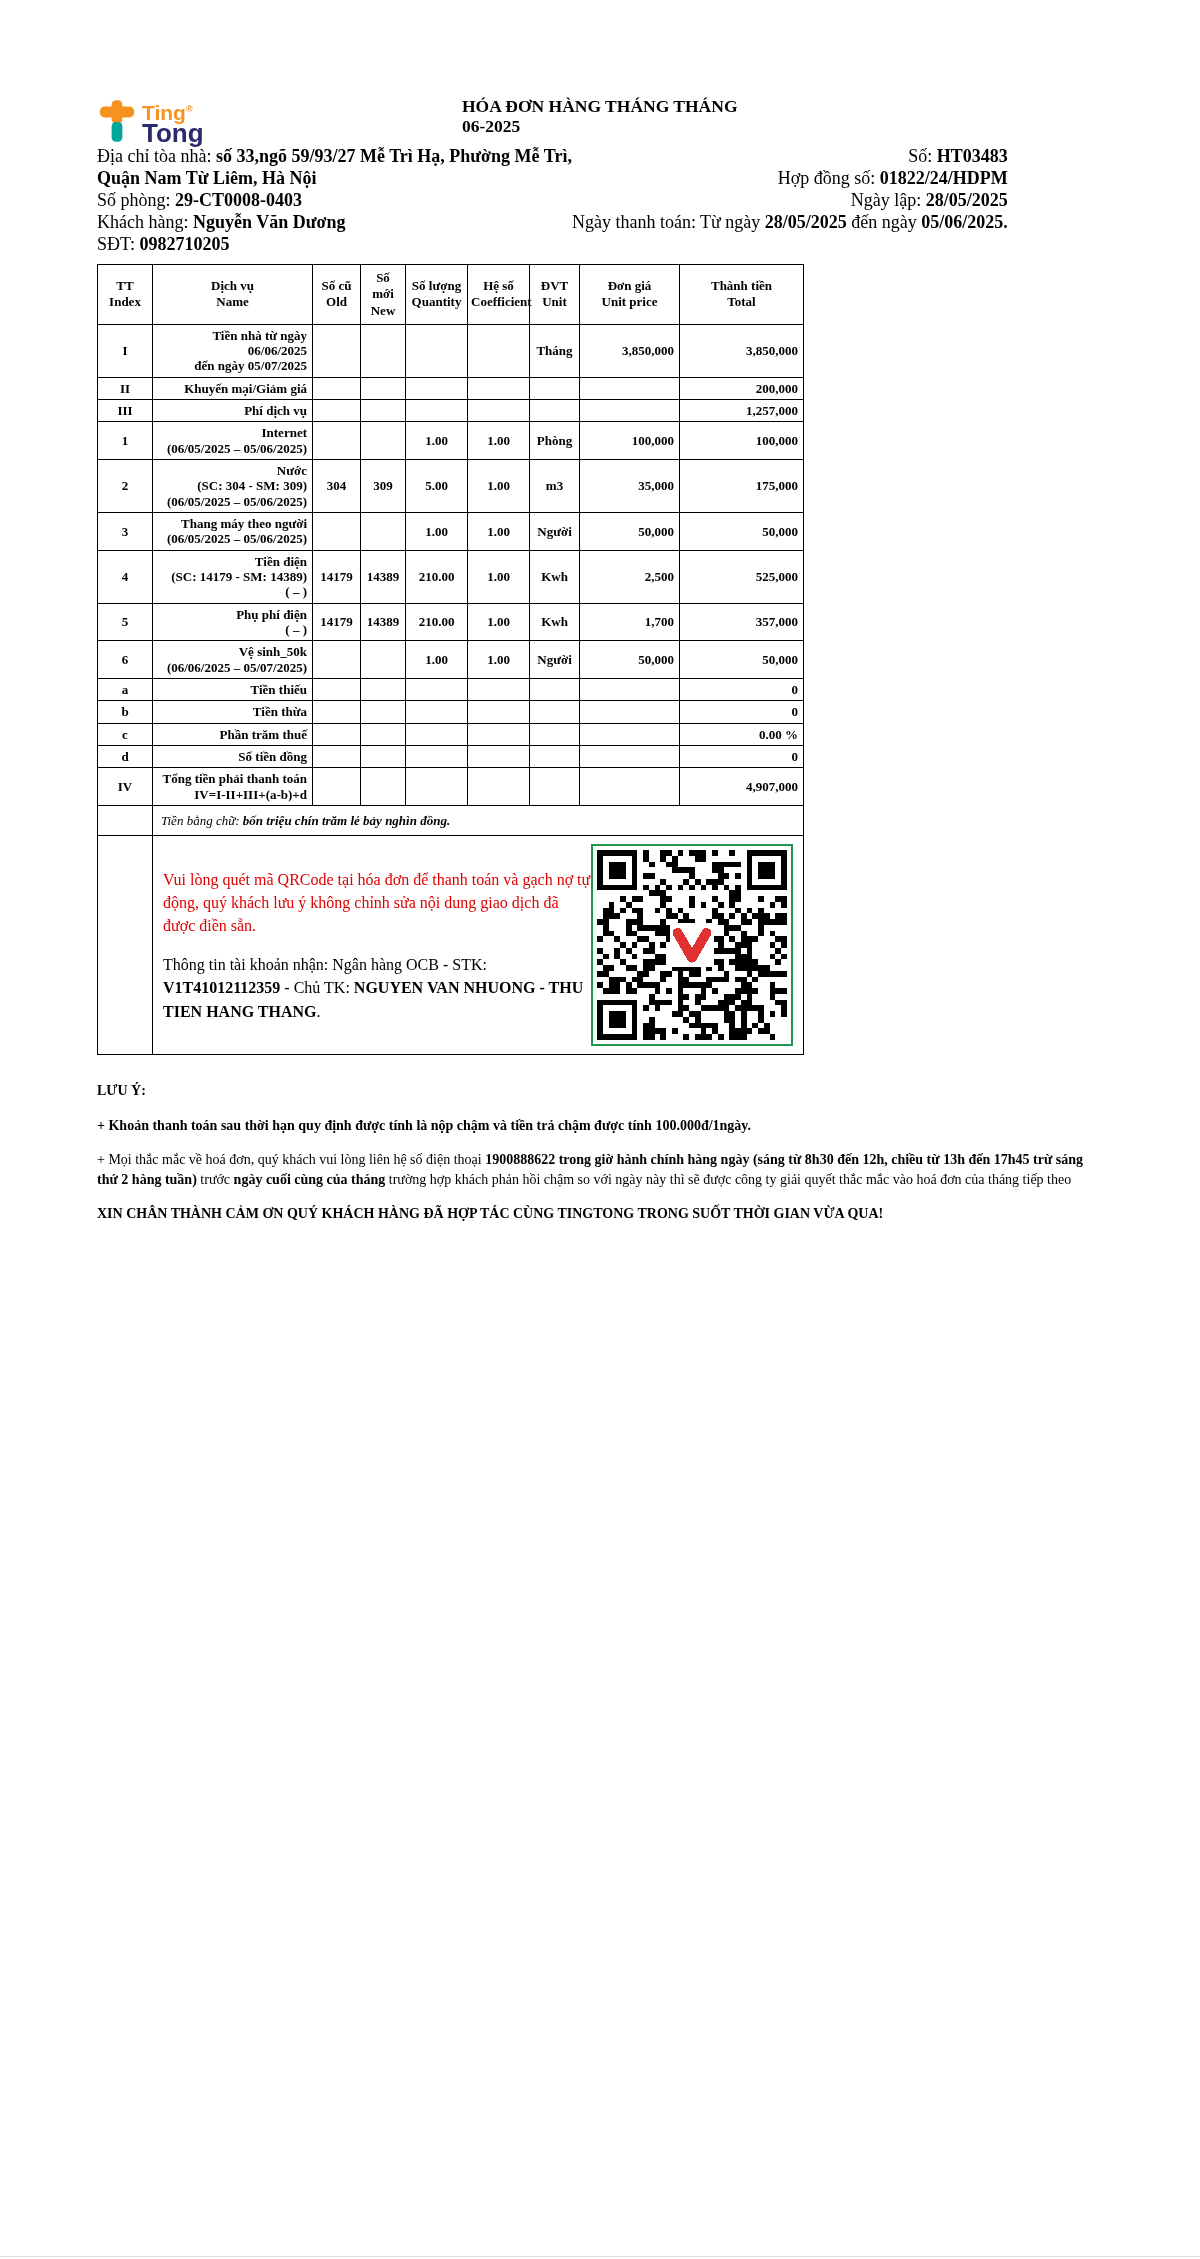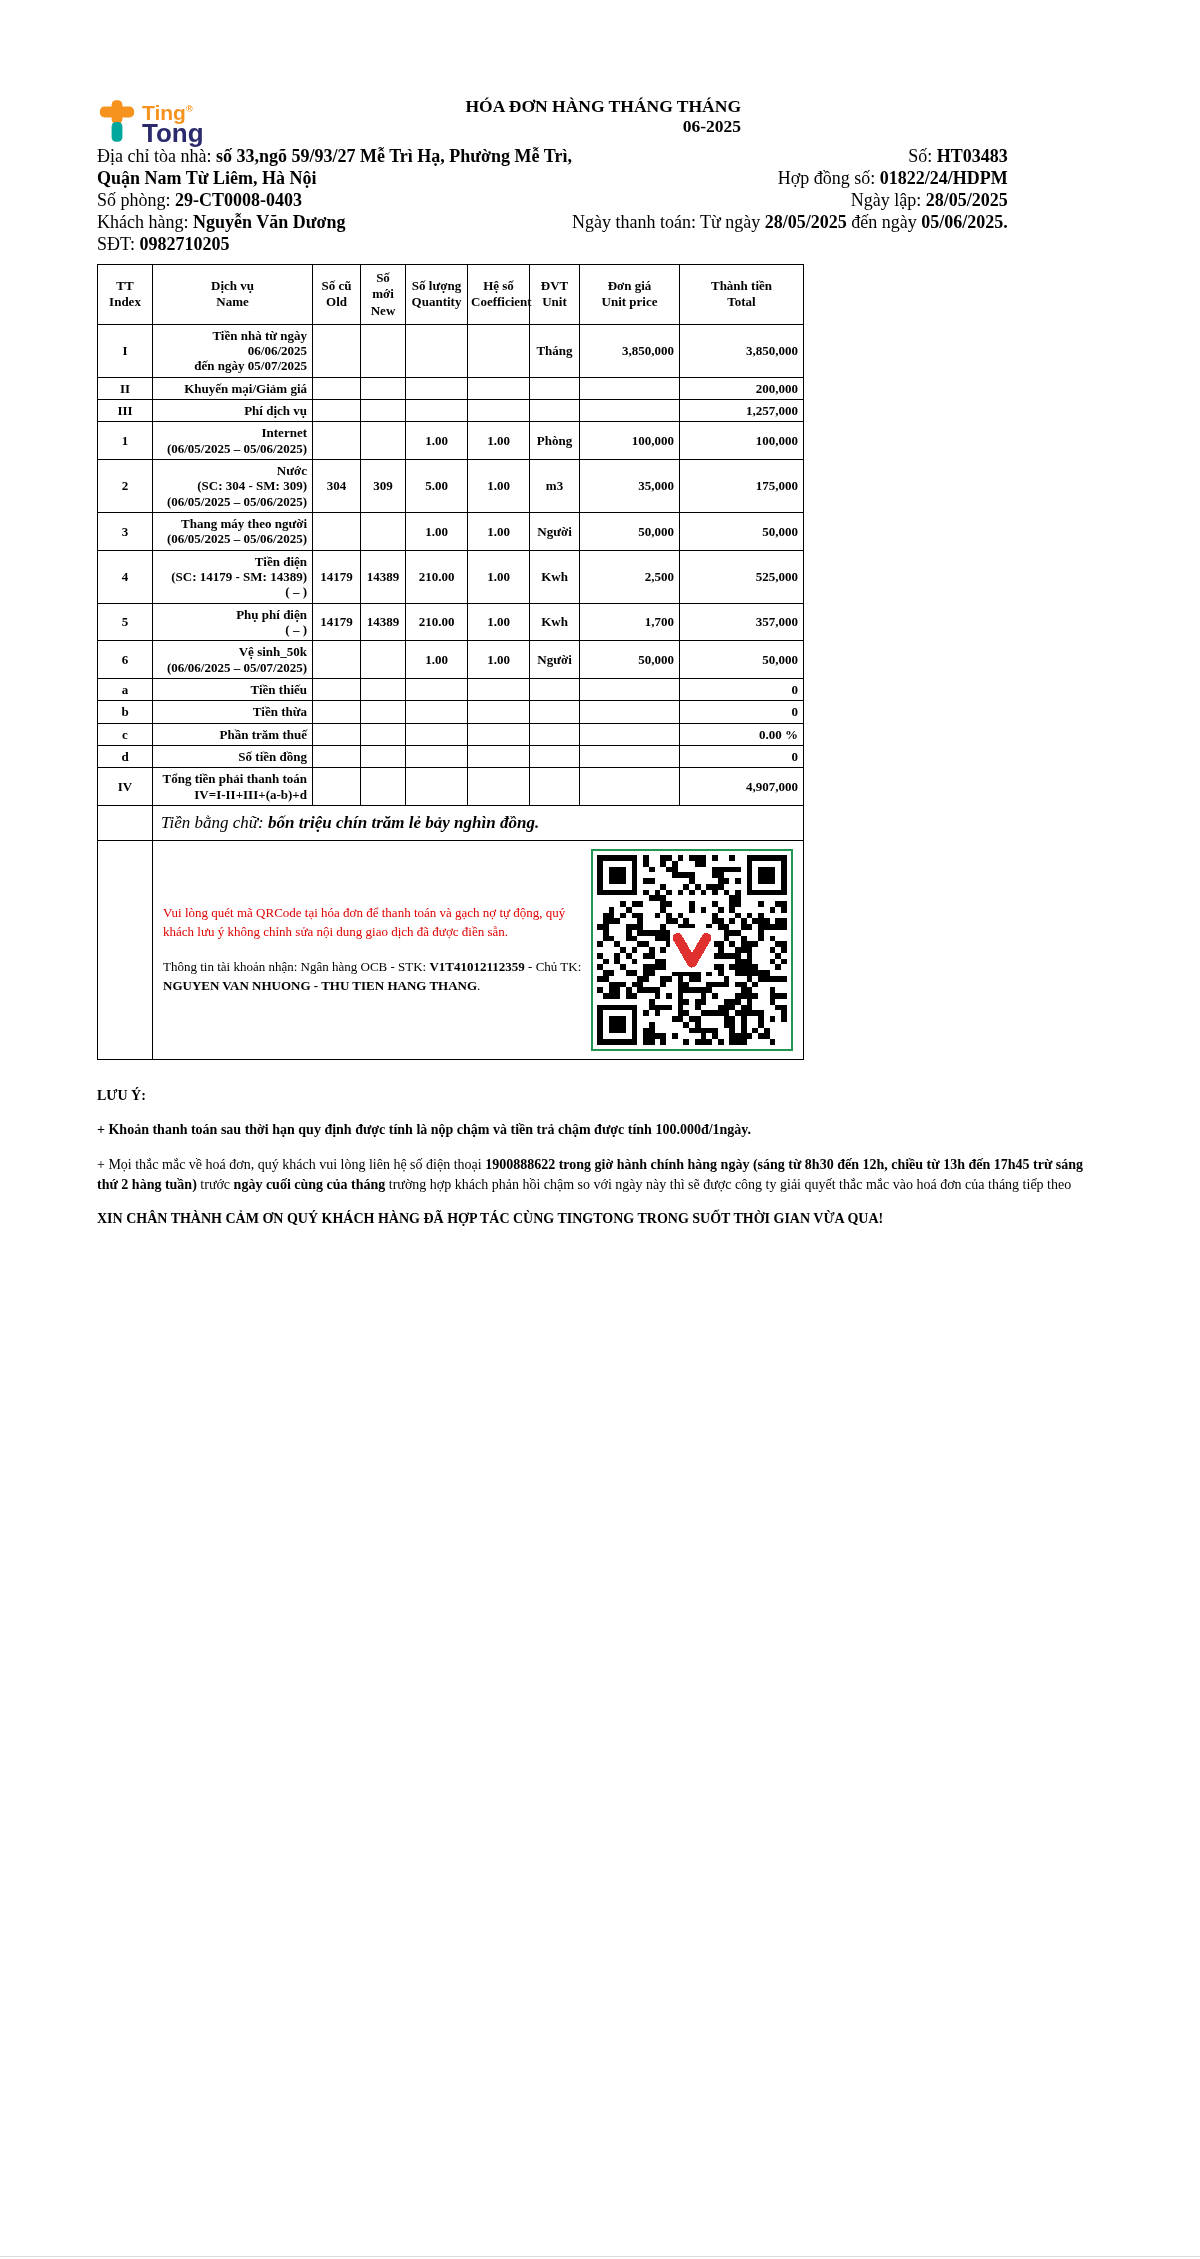--- a/index.html
+++ b/index.html
@@ -9,45 +9,45 @@
   .content { padding: 95px 0 0 97px; width: 1103px; }
 
   
   .header { position: relative; width: 660px; height: 44px; }
   .logo { position: absolute; left: 2px; top: 4px; display: flex; align-items: center; gap: 7px;
           font-family: "Liberation Sans", sans-serif; }
   .logo-icon { width: 36px; height: 44px; display: block; }
   .logo-ting { font-size: 21px; font-weight: bold; color: #F6921E; line-height: 20px; }
   .logo-ting sup { font-size: 9px; }
   .logo-tong { font-size: 26px; font-weight: bold; color: #2B2A6C; line-height: 20px; }
-  .title { position: absolute; right: 16px; top: 1px; width: 295px; text-align: right;
+  .title { position: absolute; right: 0; top: 1px; width: 295px; text-align: left;
            font-size: 17.5px; font-weight: bold; line-height: 1.15; }
 
   
   .meta { width: 660px; display: flex; justify-content: space-between; margin-top: 6px; }
   .meta-line { font-size: 18px; line-height: 22px; white-space: nowrap; }
   .meta-right { text-align: right; }
 
   
   table.invoice { border-collapse: collapse; table-layout: fixed; width: 706px; margin-top: 9px; font-size: 13px; border-radius: 23px; }
   table.invoice th, table.invoice td { border: 1px solid #000; }
   table.invoice th { padding: 5px 3px; font-size: 13px; line-height: 1.25; text-align: center; vertical-align: middle; }
   table.invoice tbody td { padding: 3px 5px; vertical-align: middle; font-weight: bold; line-height: 1.18; }
   .c-index { text-align: center; }
   .c-name  { text-align: right; }
   .c-old, .c-new, .c-qty, .c-coef, .c-unit { text-align: center; }
   .c-price, .c-total { text-align: right; }
 
   
-  .words-cell { font-weight: normal !important; font-style: italic; padding: 7px 8px !important; font-size: 17px; }
+  .words-cell { font-weight: normal !important; font-style: italic; padding: 7px 8px !important; font-size: 13px; }
 
   
   .qr-cell { font-weight: normal !important; padding: 8px 10px !important; }
   .qr-flex { display: flex; justify-content: space-between; align-items: center; }
-  .qr-texts { width: 432px; font-size: 13px; line-height: 1.45; }
+  .qr-texts { width: 432px; font-size: 16px; line-height: 1.45; }
   .warning { color: #e00000; margin-bottom: 16px; }
   .qr-box { border: 2px solid #219653; padding: 4px; background: #fff; line-height: 0; }
 
   
   .notes { width: 1006px; margin-top: 26px; font-size: 14px; line-height: 1.45; }
   .notes p { margin-bottom: 14px; }
   .notes-heading { font-weight: bold; }
   .thanks { font-weight: bold; max-width: 850px; }
 
   .b { font-weight: bold; }

